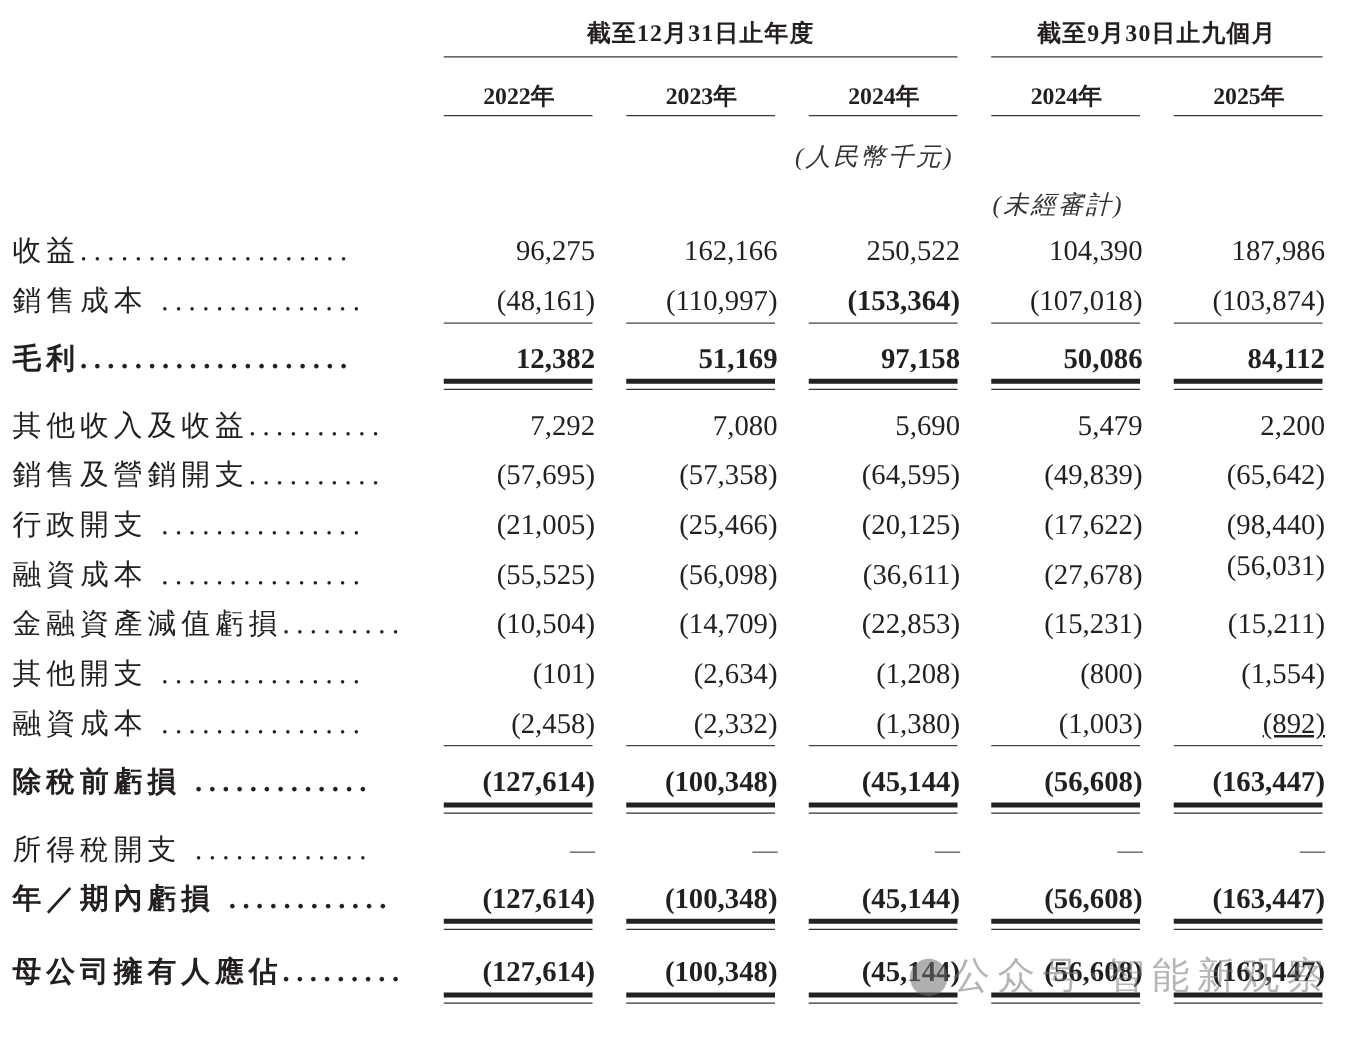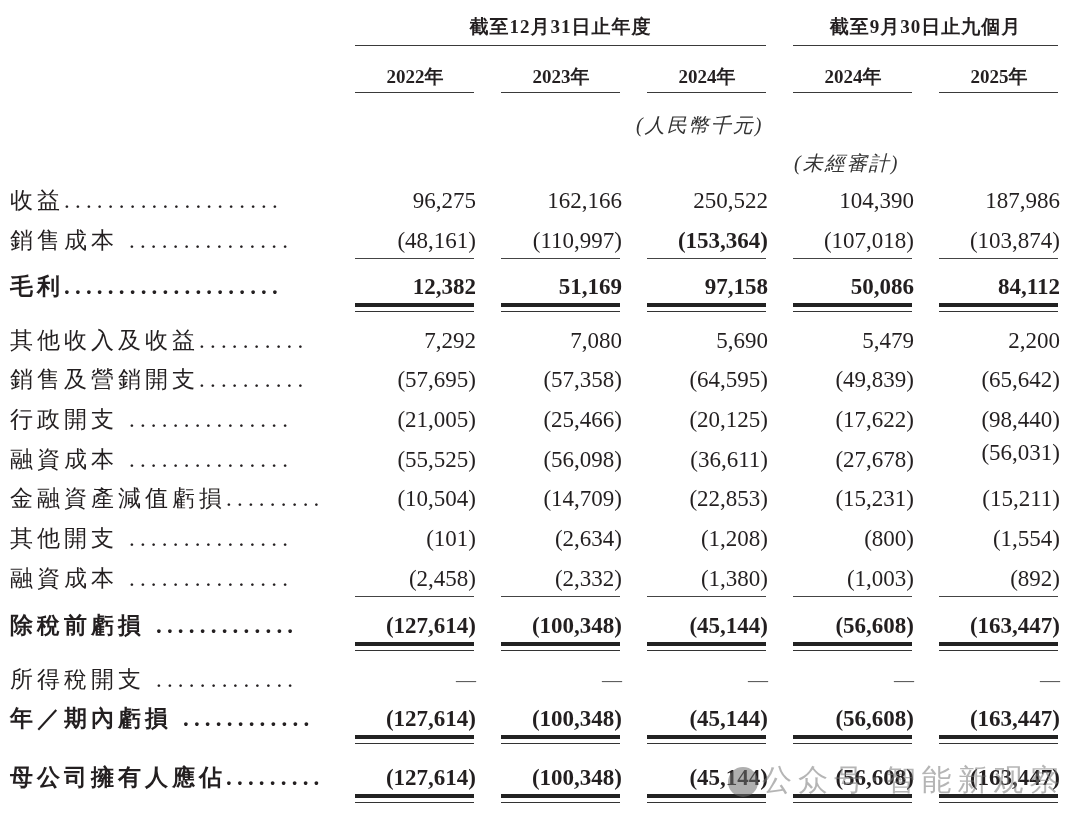--- a/index.html
+++ b/index.html
@@ -113,21 +113,21 @@
     <div class="val" style="left: 920px; top: 525px;">(1,554)</div>
     <div class="label" style="top: 565px;"><span>融資成本</span><span class="dots"> ...............</span></div>
     <div class="val" style="left: 336px; top: 565px;">(2,458)</div>
     <div class="single" style="left: 355px; top: 596px;"></div>
     <div class="val" style="left: 482px; top: 565px;">(2,332)</div>
     <div class="single" style="left: 501px; top: 596px;"></div>
     <div class="val" style="left: 628px; top: 565px;">(1,380)</div>
     <div class="single" style="left: 647px; top: 596px;"></div>
     <div class="val" style="left: 774px; top: 565px;">(1,003)</div>
     <div class="single" style="left: 793px; top: 596px;"></div>
-    <div class="val" style="left: 920px; top: 565px;">(892)</div>
+    <div class="val" style="left: 920px; top: 565px; text-decoration: underline;">(892)</div>
     <div class="single" style="left: 939px; top: 596px;"></div>
     <div class="label bold" style="top: 612px;"><span>除稅前虧損</span><span class="dots"> .............</span></div>
     <div class="val bold" style="left: 336px; top: 612px;">(127,614)</div>
     <div class="double" style="left: 355px; top: 642px;"></div>
     <div class="val bold" style="left: 482px; top: 612px;">(100,348)</div>
     <div class="double" style="left: 501px; top: 642px;"></div>
     <div class="val bold" style="left: 628px; top: 612px;">(45,144)</div>
     <div class="double" style="left: 647px; top: 642px;"></div>
     <div class="val bold" style="left: 774px; top: 612px;">(56,608)</div>
     <div class="double" style="left: 793px; top: 642px;"></div>

